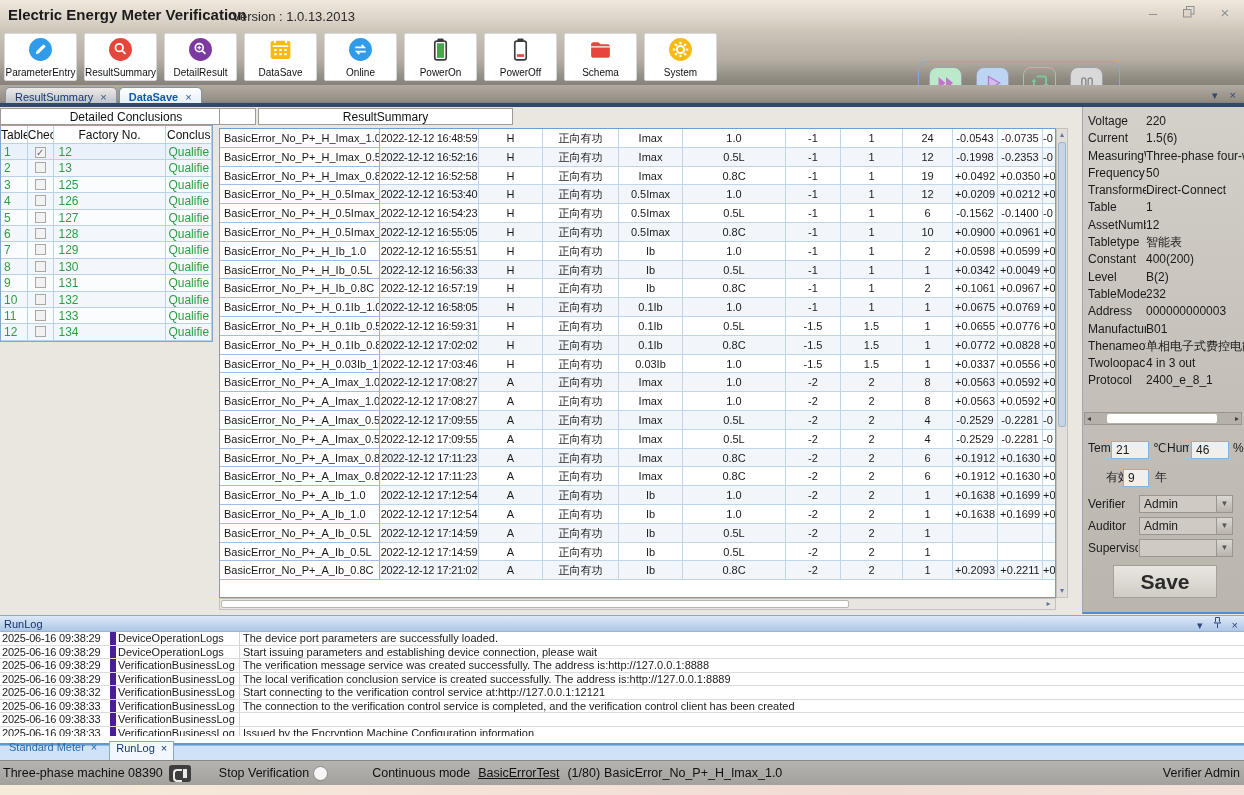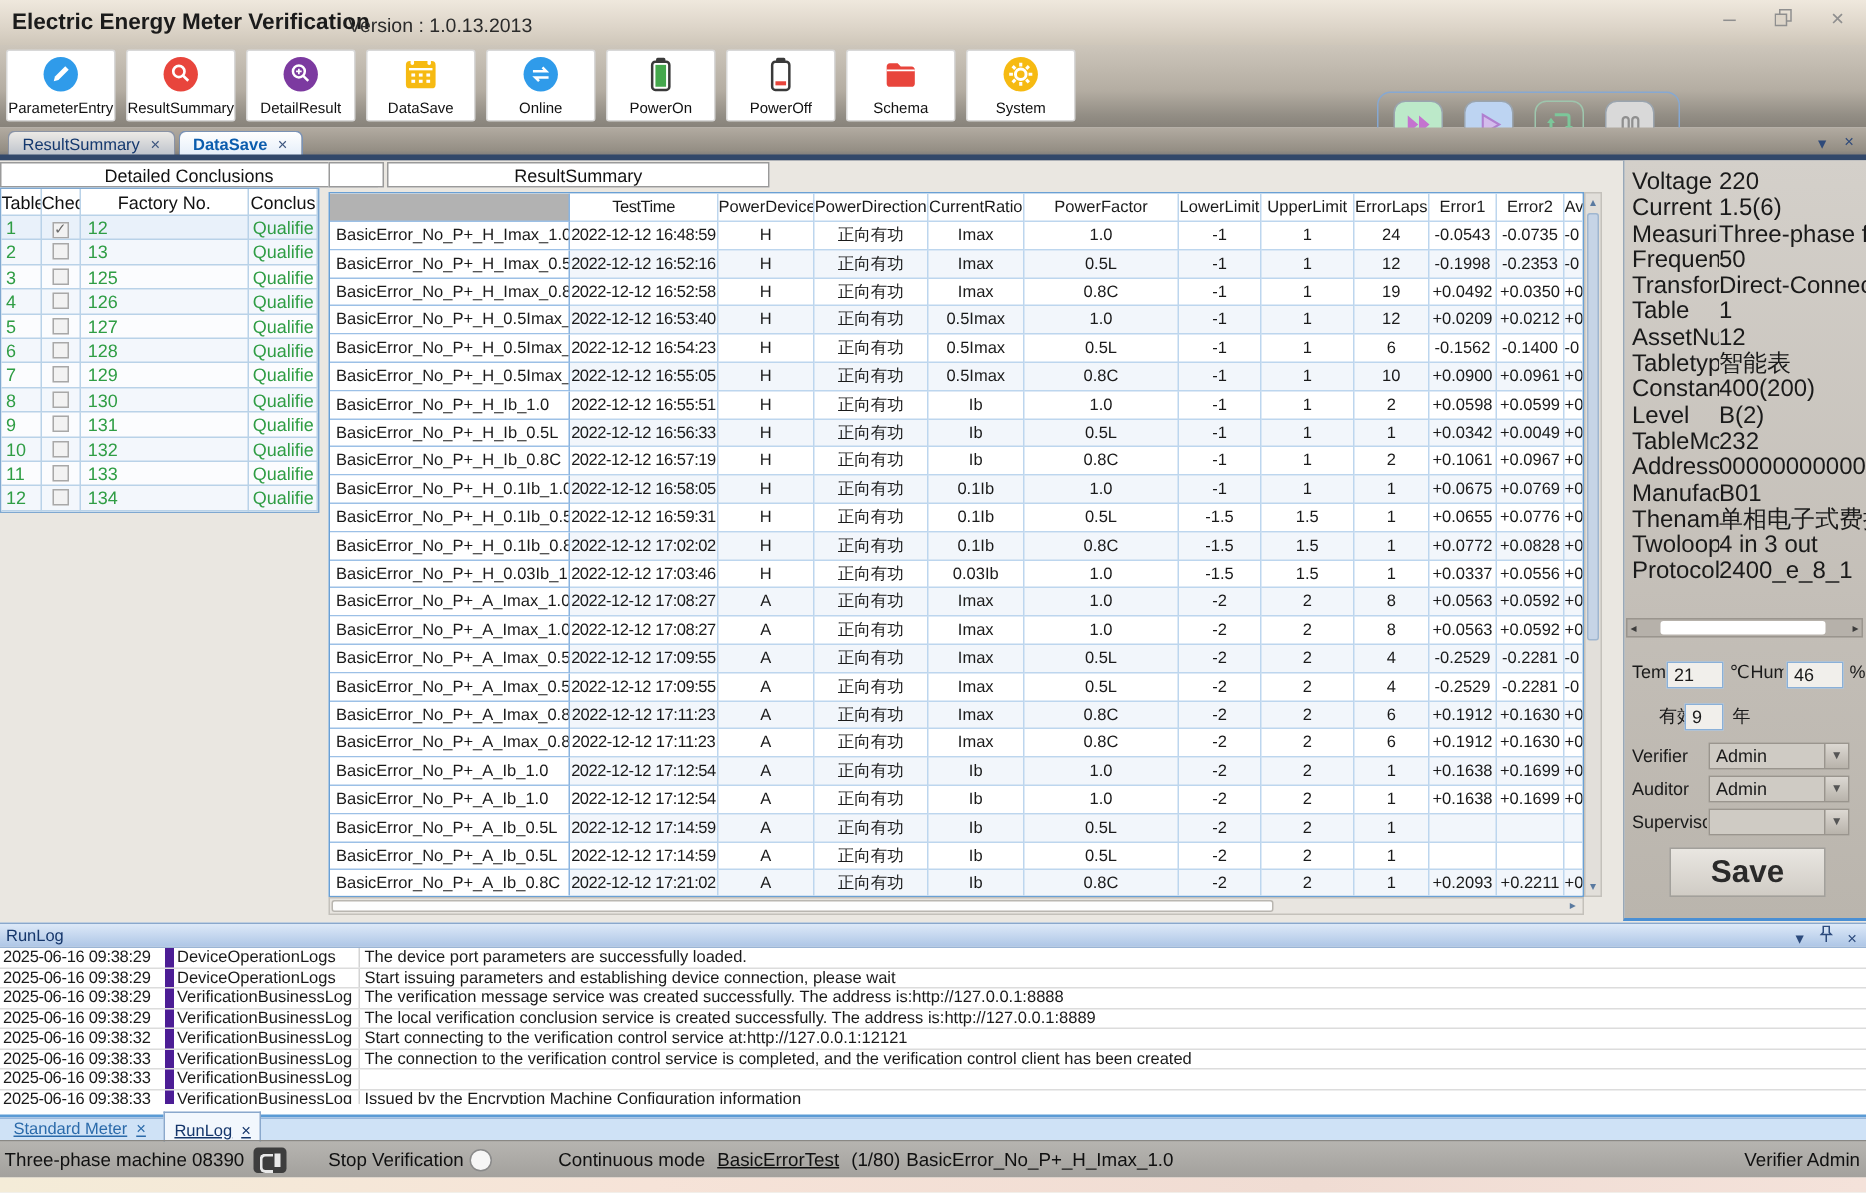--- a/index.html
+++ b/index.html
@@ -86,21 +86,21 @@
   .vsb .arr { position:absolute; left:0; width:10px; height:12px; text-align:center; font-size:8px; color:#5a7aa0; line-height:12px; }
   .vsb .thumb { position:absolute; left:1px; top:13px; width:8px; height:285px; background:#c6d4e6; border:1px solid #9fb6cf; border-radius:2px; }
   .hsb { position:absolute; left:0; top:470px; width:837px; height:12px; background:#e8e5e0; border:1px solid #c4c1bb; }
   .hsb .thumb { position:absolute; left:1px; top:1px; width:628px; height:8px; background:#fdfdfd; border:1px solid #b9b6b0; border-radius:2px; }
   .hsb .arr { position:absolute; right:1px; top:0; width:11px; height:10px; text-align:center; font-size:8px; color:#5a7aa0; line-height:10px; }
 
   
   .rpanel { position:absolute; left:1082px; top:0; width:162px; height:507px;
     background:linear-gradient(180deg,#d4d0ca 0%,#c3beb7 60%,#bab5ad 100%);
     border-left:1px solid #98a8b8; border-bottom:2px solid #4a8fd4; }
-  .prow { display:flex; height:17.3px; line-height:17.3px; font-size:16px; padding-left:5px; }
+  .prow { display:flex; height:17.3px; line-height:17.3px; font-size:12px; padding-left:5px; }
   .plabel { width:58px; overflow:hidden; white-space:nowrap; flex-shrink:0; }
   .pvalue { flex:1; overflow:hidden; white-space:nowrap; }
   .params { position:absolute; left:0; top:6px; width:162px; }
   .rhsb { position:absolute; left:1px; top:305px; width:158px; height:13px; background:#b6b1aa; border:1px solid #9a958e; }
   .rhsb .thumb { position:absolute; left:22px; top:1px; width:110px; height:9px; background:#fff; border-radius:2px; }
   .rhsb .a { position:absolute; top:0; font-size:8px; color:#3c3c3c; line-height:11px; }
   .env { position:absolute; left:0; top:332px; width:162px; height:20px; font-size:12px; }
   .env span, .env2 span { position:absolute; top:2px; }
   .tin { position:absolute; top:0; height:18px; background:#f1efeb; border:1px solid #8ab0d8; font-size:12px; padding-left:4px; line-height:16px; }
   .env2 { position:absolute; left:0; top:360px; width:162px; height:20px; font-size:12px; }
@@ -124,21 +124,21 @@
   .rl-icons { position:absolute; right:6px; top:1px; display:flex; gap:10px; color:#2c4a7c; font-size:11px; align-items:center; }
   .rl-body { position:absolute; left:0; top:17px; width:1244px; height:104px; overflow:hidden; background:#fff; }
   .logrow { display:flex; height:13.5px; line-height:13.2px; font-size:11px; border-bottom:1px solid #dcdcdc; }
   .lg0 { width:116px; padding-left:2px; letter-spacing:-0.2px; border-right:6px solid #4c1d95; overflow:hidden; white-space:nowrap; flex-shrink:0;}
   .lg1 { width:124px; padding-left:2px; border-right:1px solid #d4d4d4; overflow:hidden; white-space:nowrap; flex-shrink:0;}
   .lg2 { flex:1; padding-left:3px; overflow:hidden; white-space:nowrap; }
 
   
   .btabs { left:0; top:745px; width:1244px; height:15px; background:#cfe2f6; border-top:1px solid #9ab8dc;
     display:flex; align-items:center; gap:6px; padding-left:3px; font-size:11px; }
-  .btab { display:flex; gap:6px; align-items:center; height:14px; padding:12px 6px; color:#2a6aaa;text-decoration:underline; }
+  .btab { display:flex; gap:6px; align-items:flex-end; height:14px; padding:12px 6px; color:#2a6aaa; }
   .btab.active { background:#f2f7fd; border:1px solid #8aa8cc; border-bottom:none; color:#15366b; }
 
   
   .statusbar { left:0, top:760px; left:0; top:760px; width:1244px; height:25px;
     background:linear-gradient(180deg,#b6b4b0,#a3a19d); border-top:1px solid #8a8884;
     display:flex; align-items:center; font-size:12.5px; color:#101010; }
   .sb-item { white-space:nowrap; }
   .plugicon { width:22px; height:17px; background:#3d3d3d; border-radius:3px; margin:0 6px; position:relative; flex-shrink:0;}
   .plugicon::before { content:""; position:absolute; left:4px; top:4px; width:7px; height:9px;
     border:2px solid #e8e8e8; border-right:none; border-radius:4px 0 0 4px; }
@@ -393,34 +393,20 @@
             <div class="lc lc0 green">12</div>
             <div class="lc lc1"><span class="cb"></span></div>
             <div class="lc lc2 green">134</div>
             <div class="lc lc3 green">Qualifie</div>
           </div>
         </div>
     </div>
 
     <div class="mwrap">
       <div class="mgrid">
-        <div class="mrow head">
-            <div class="mc c0"></div>
-            <div class="mc c1">TestTime</div>
-            <div class="mc c2">PowerDevice</div>
-            <div class="mc c3">PowerDirection</div>
-            <div class="mc c4">CurrentRatio</div>
-            <div class="mc c5">PowerFactor</div>
-            <div class="mc c6">LowerLimit</div>
-            <div class="mc c7">UpperLimit</div>
-            <div class="mc c8">ErrorLaps</div>
-            <div class="mc c9">Error1</div>
-            <div class="mc c10">Error2</div>
-            <div class="mc c11">Av</div>
-          </div>
         <div>
             <div class="mrow">
               <div class="mc c0">BasicError_No_P+_H_Imax_1.0</div>
               <div class="mc c1">2022-12-12 16:48:59</div>
               <div class="mc c2">H</div>
               <div class="mc c3">正向有功</div>
               <div class="mc c4">Imax</div>
               <div class="mc c5">1.0</div>
               <div class="mc c6">-1</div>
               <div class="mc c7">1</div>

